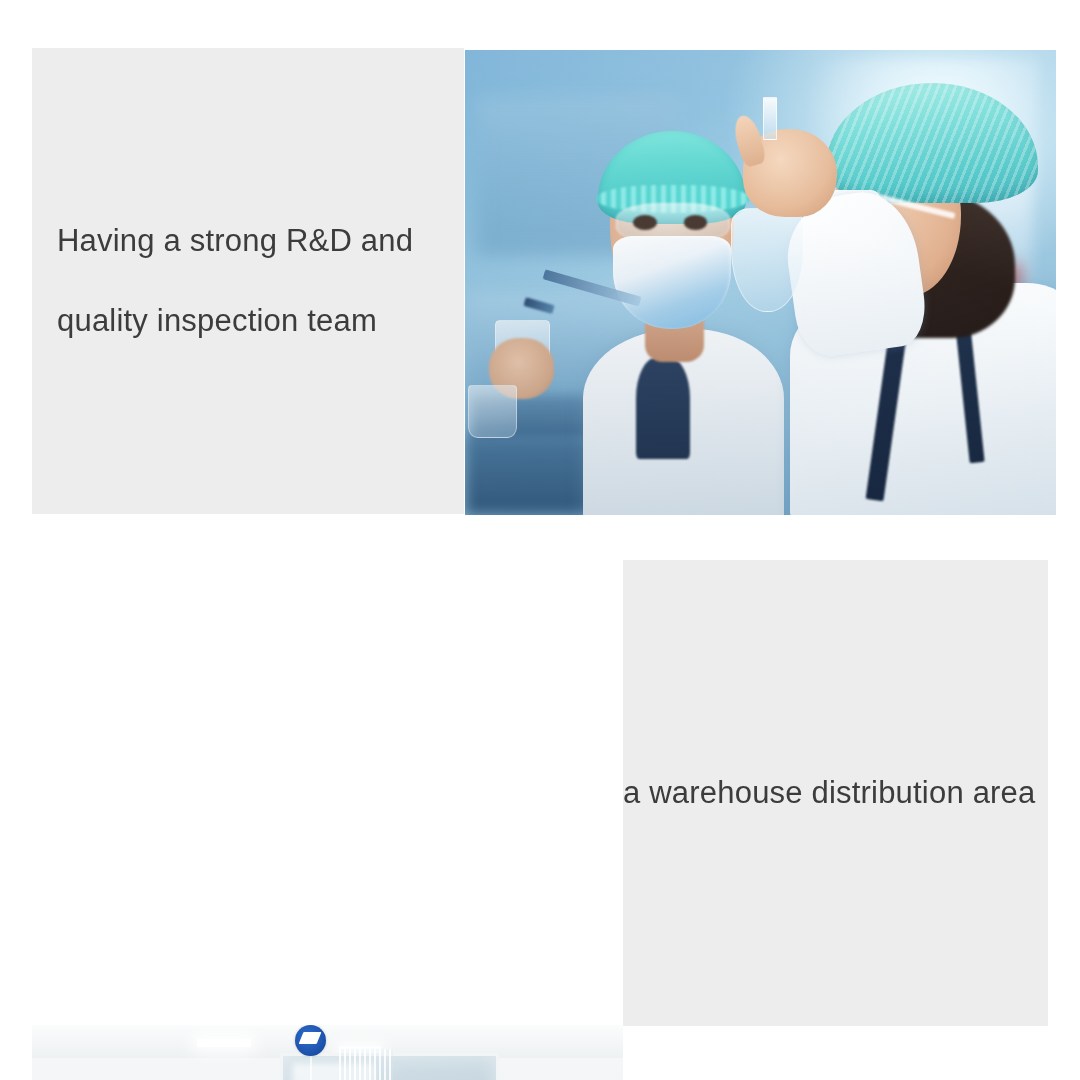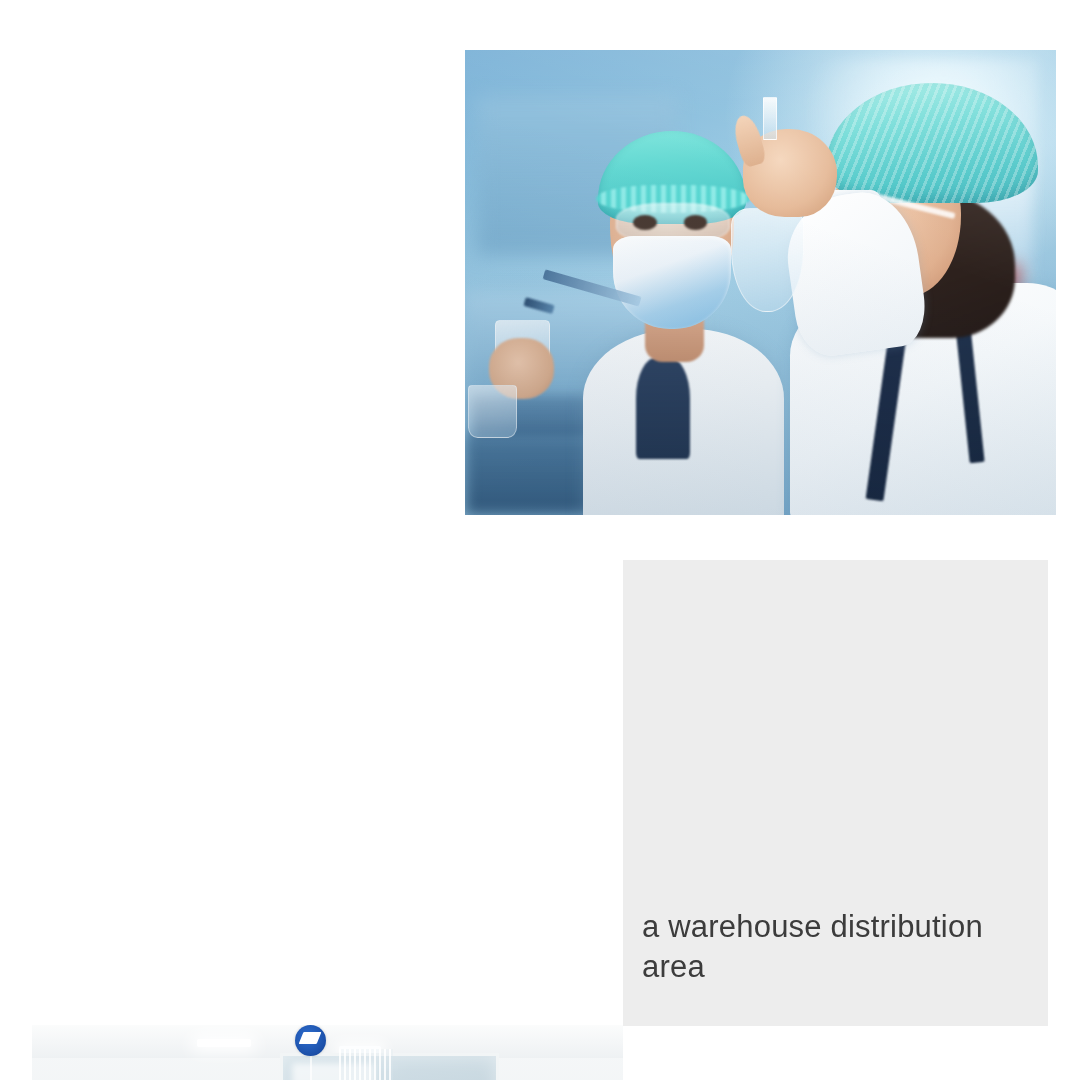--- a/index.html
+++ b/index.html
@@ -62,23 +62,21 @@
     left: 32px;
     top: 560px;
     width: 591px;
     height: 470px;
   }
   #bottom-caption-panel {
     left: 623px;
     top: 560px;
     width: 425px;
     height: 466px;
-    padding-left: 19px;
     box-sizing: border-box;
-    align-items: flex-end;
   }
 
   
   .photo { position: relative; }
 
   #top-photo .bg {
     position: absolute; inset: 0;
     background:
       radial-gradient(ellipse 55% 60% at 78% 14%, rgba(225,245,252,.95) 0%, rgba(225,245,252,0) 62%),
       radial-gradient(ellipse 40% 45% at 12% 78%, rgba(120,170,205,.55) 0%, rgba(120,170,205,0) 70%),
@@ -246,20 +244,26 @@
     background: repeating-linear-gradient(90deg, rgba(255,255,255,.85) 0 2px, rgba(220,232,238,.25) 2px 5px);
     filter: blur(.7px); }
 
   .caption-line { display:block; }
 </style>
 </head>
 <body>
 
 <div class="page">
 
+  <div class="panel caption-panel" id="top-caption-panel">
+    <div class="caption-text">
+      <span class="caption-line">Having a strong R&amp;D and</span>
+      <span class="caption-line">quality inspection team</span>
+    </div>
+  </div>
 
   <div class="panel photo" id="top-photo">
     <div class="bg"></div>
     <div class="shelf-a"></div>
     <div class="shelf-b"></div>
     <div class="shelf-c"></div>
     <div class="bench"></div>
     <div class="window-glow"></div>
     <div class="rack"></div>
     <div class="red-tray"></div>

